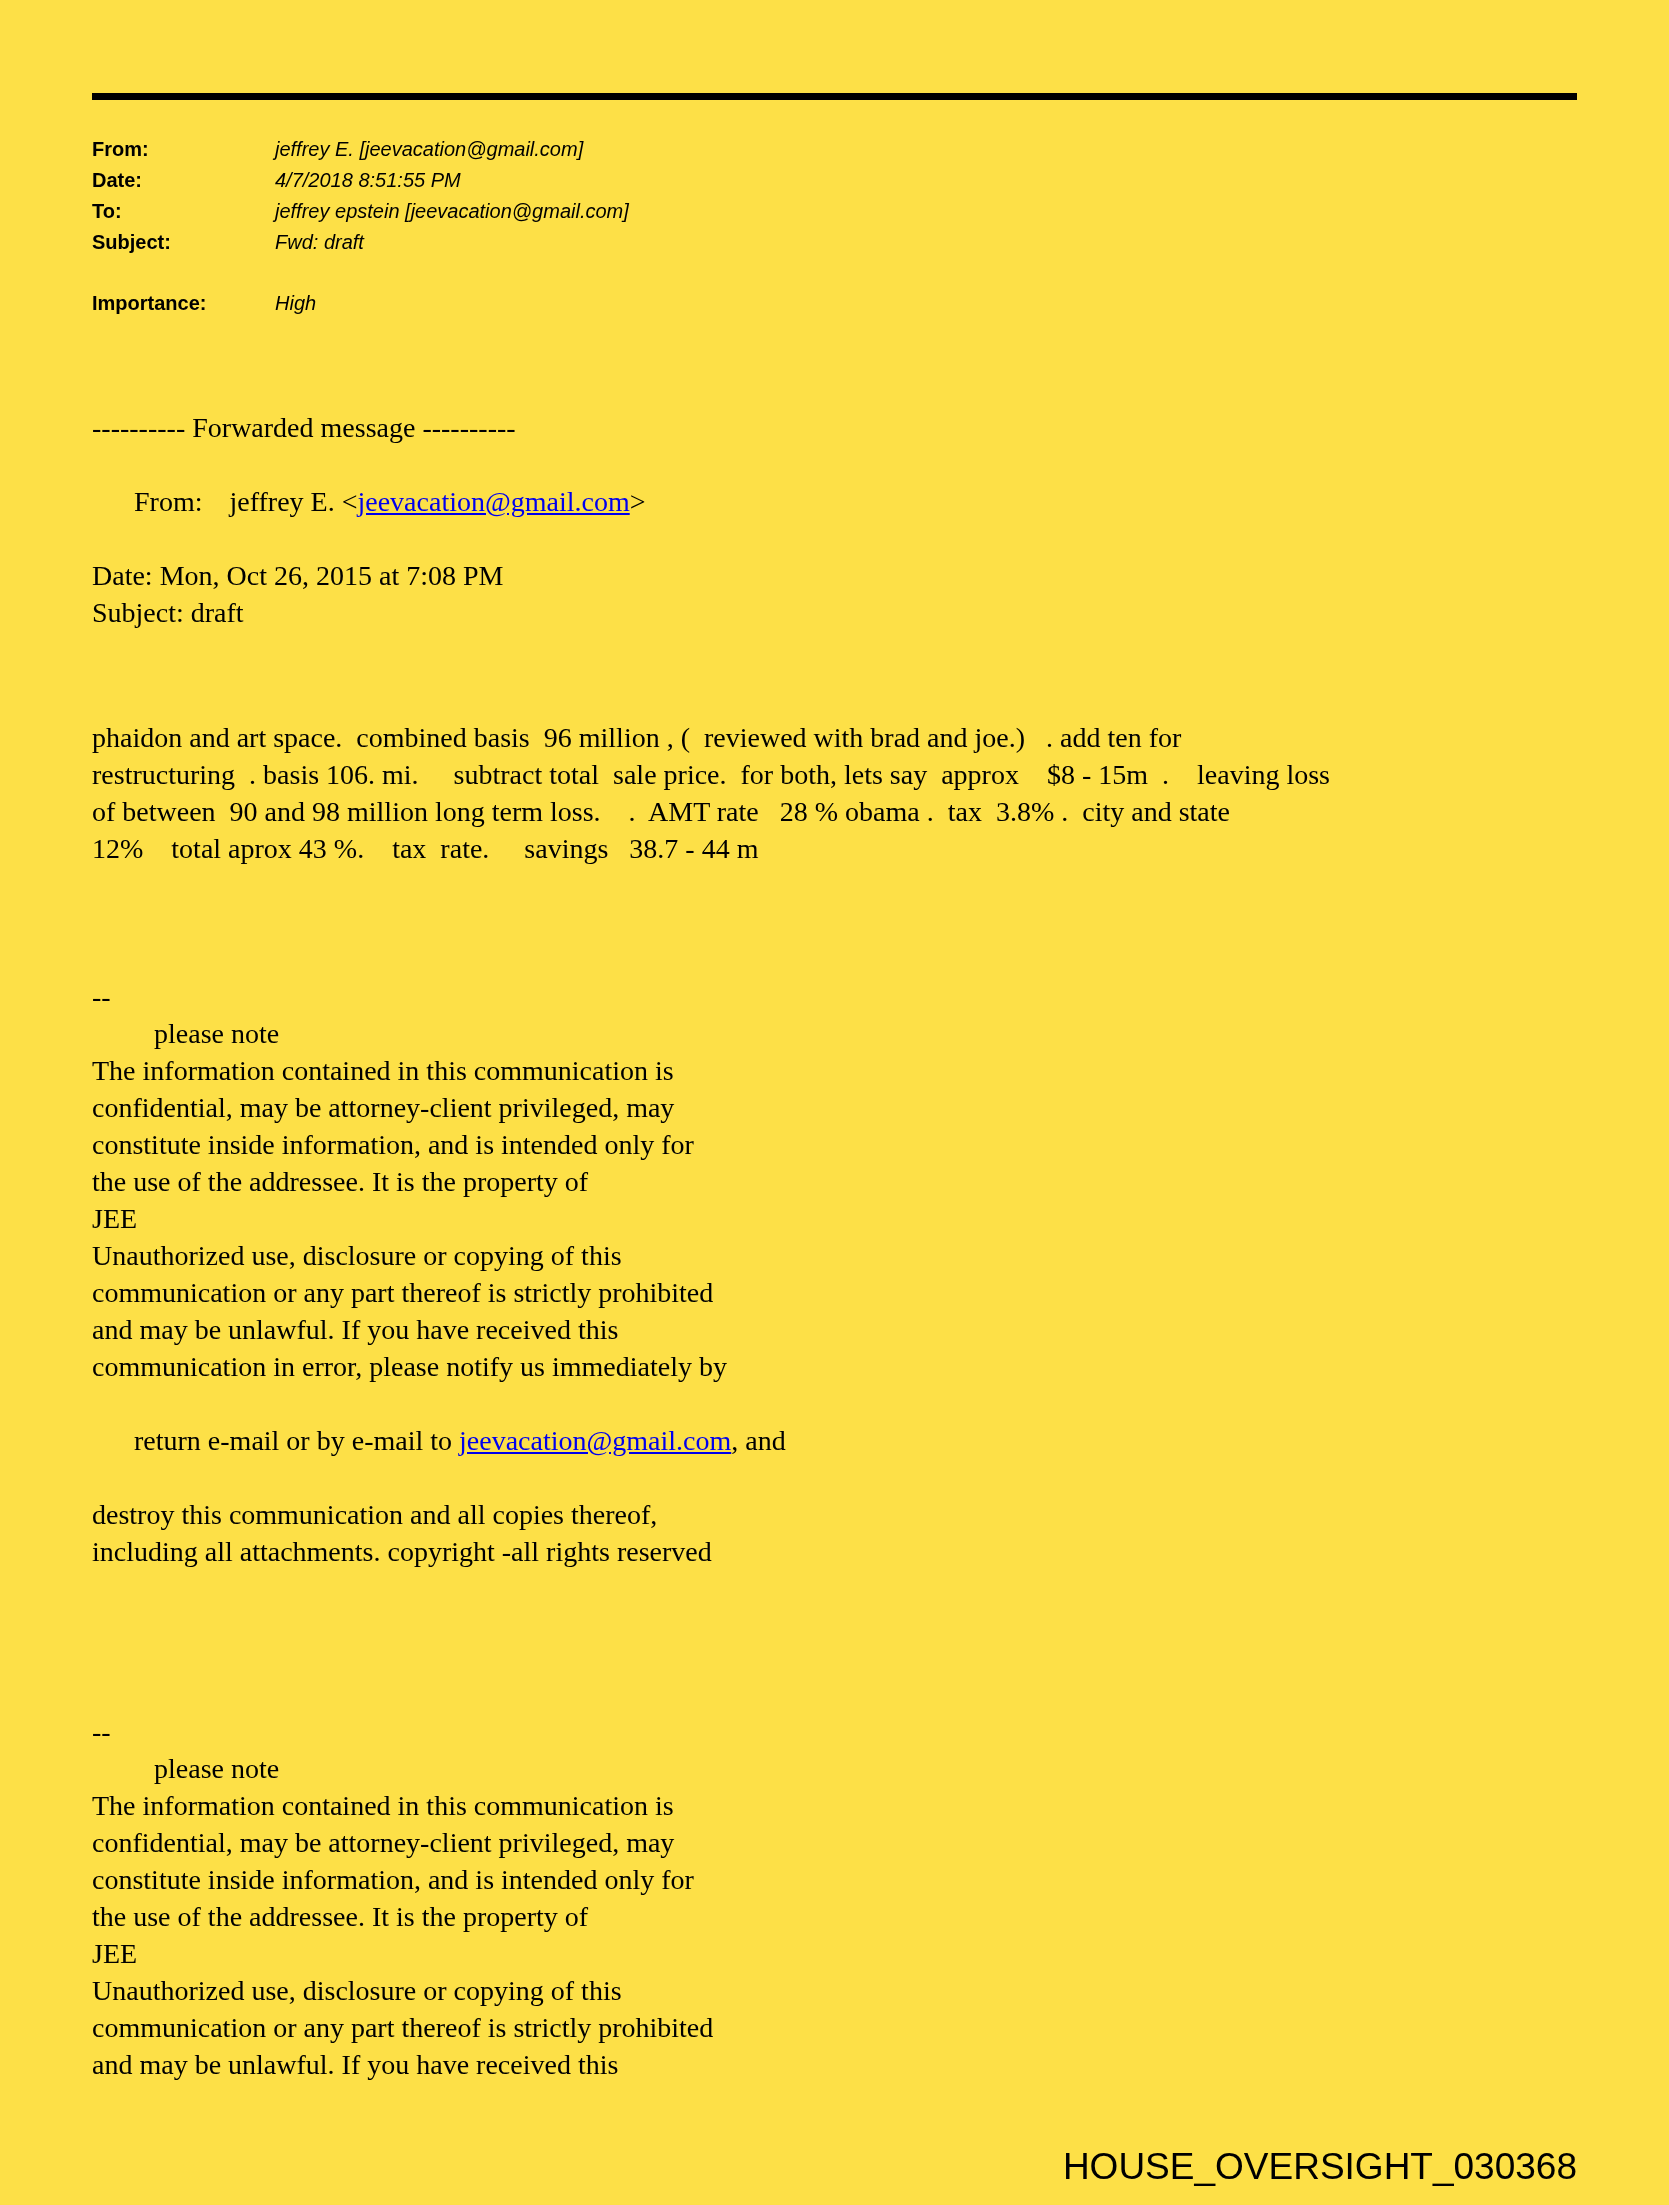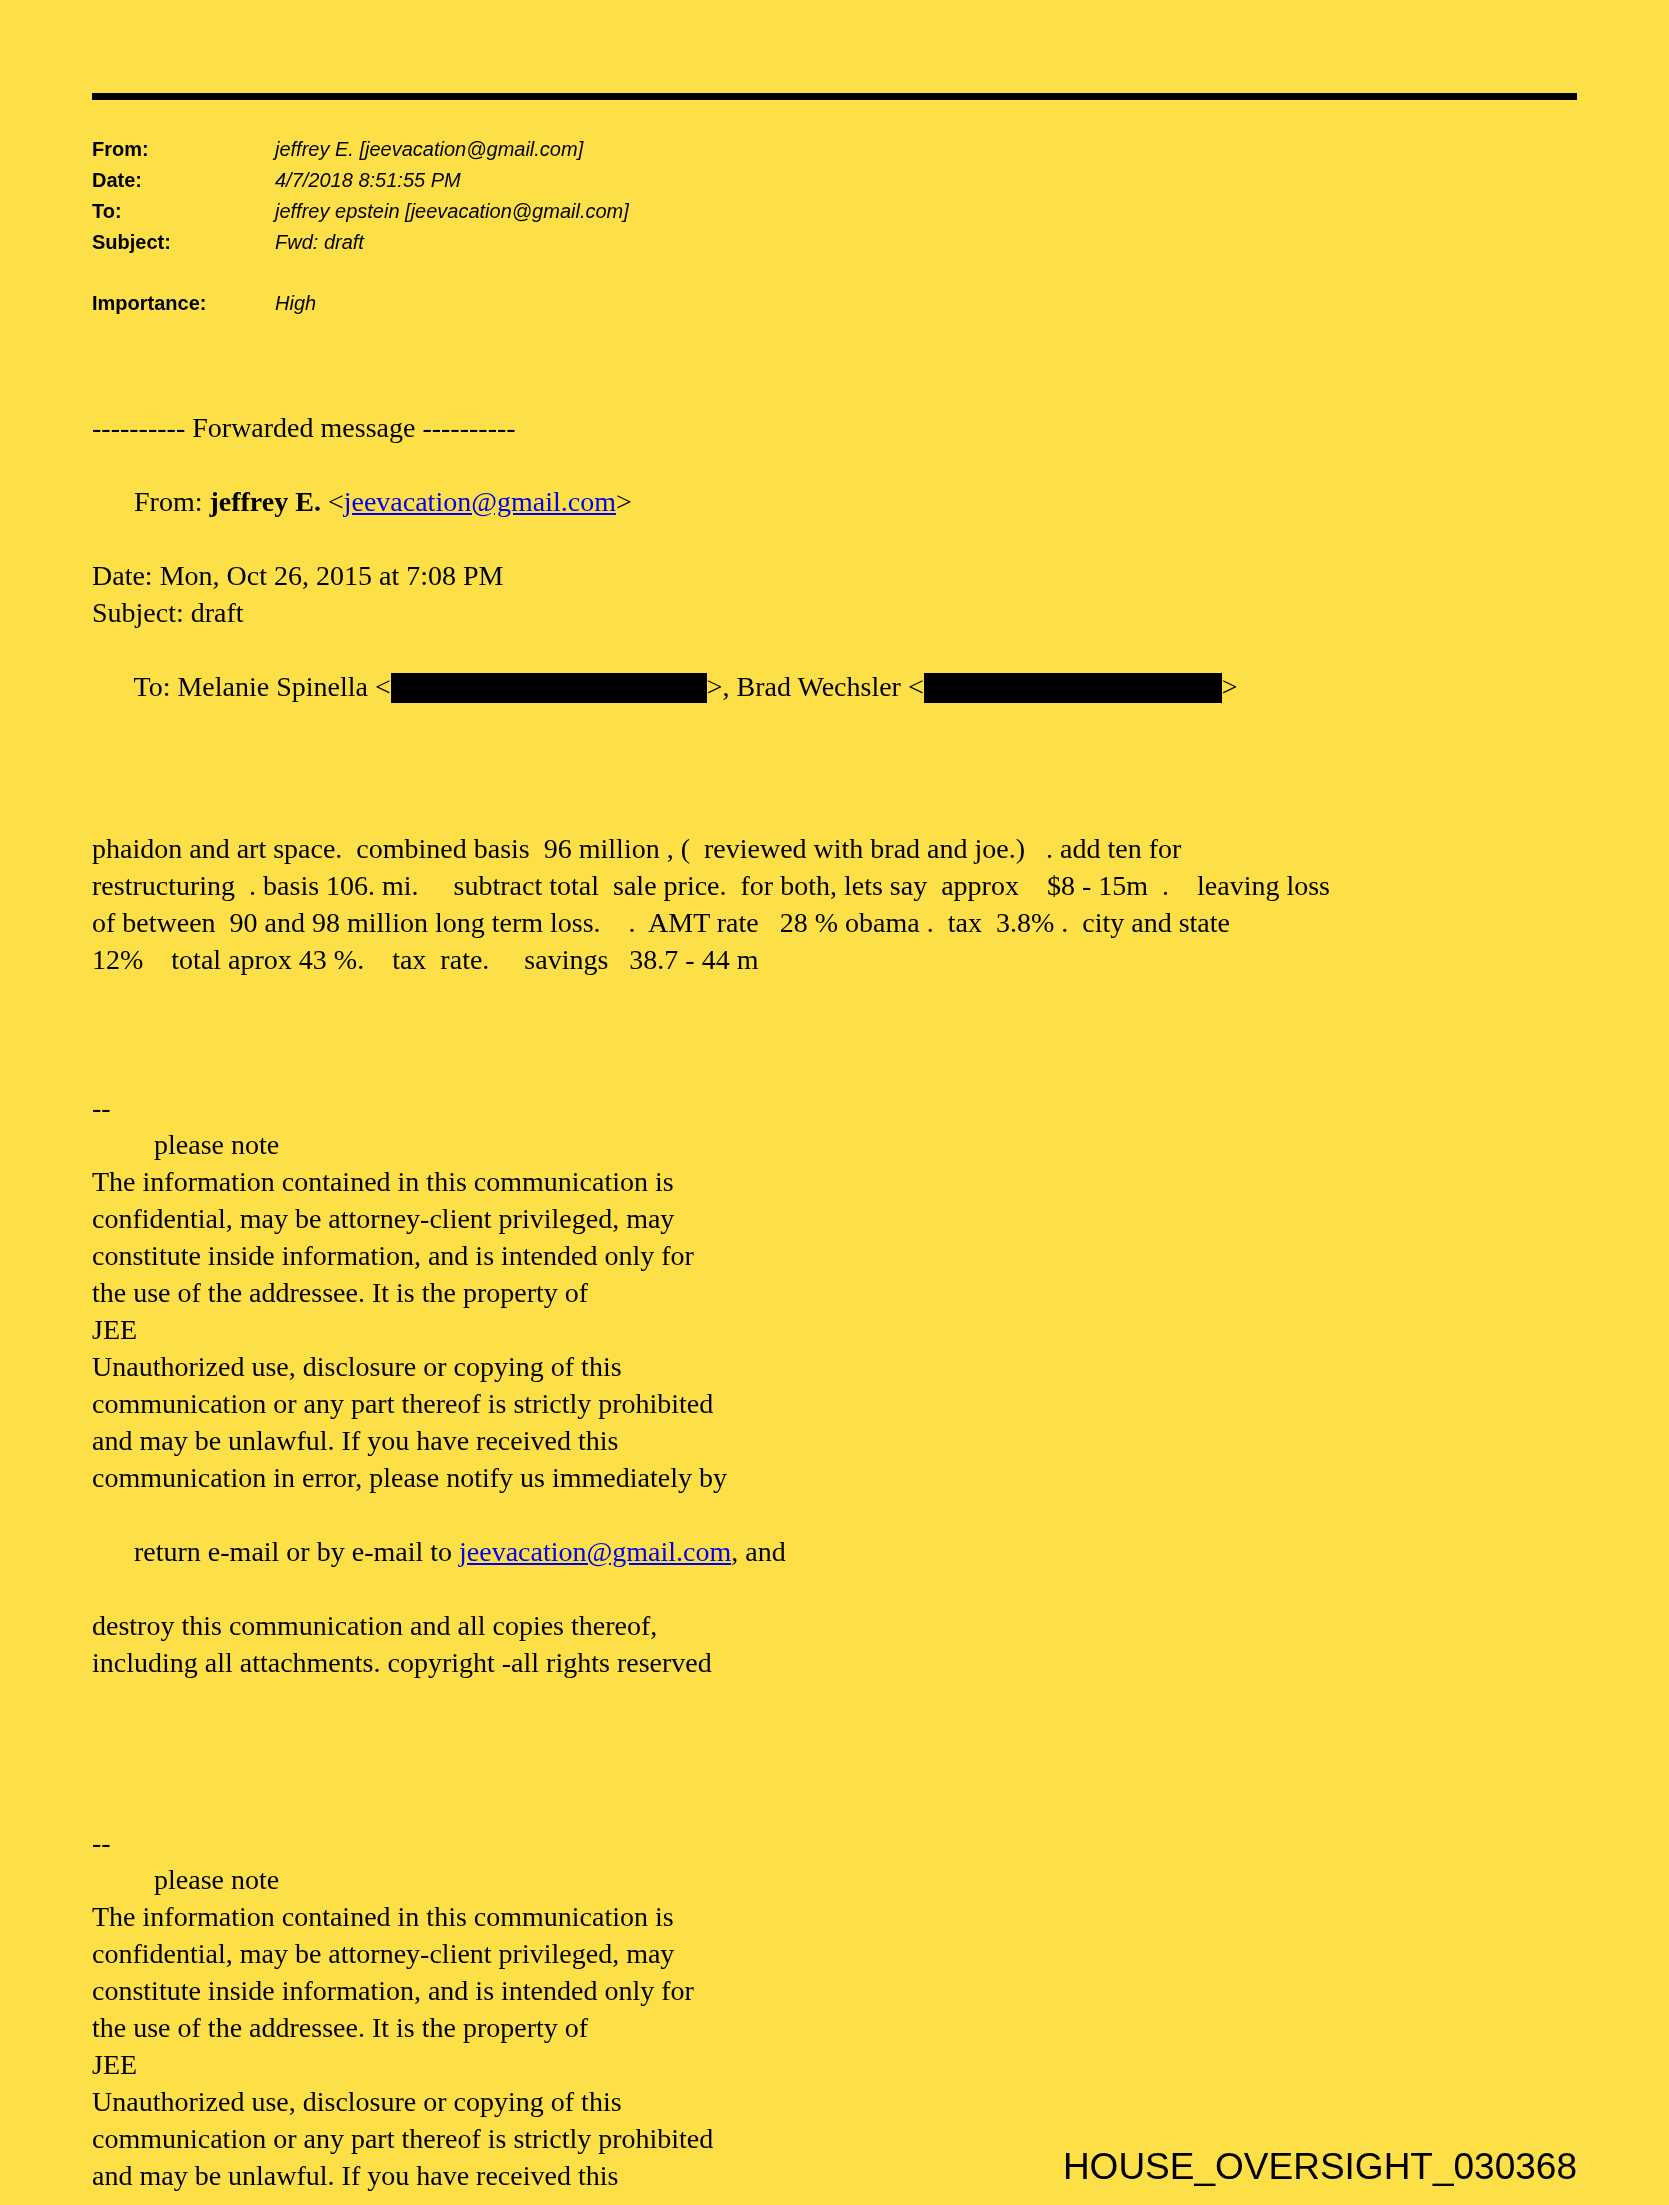--- a/index.html
+++ b/index.html
@@ -54,21 +54,21 @@
 
   .disclaimer { margin-top: 111px; }
   .disclaimer.second { margin-top: 143px; }
   .note-indent { padding-left: 62px; }
 
   .link {
     color: #0000EE;
     text-decoration: underline;
     cursor: pointer;
   }
-  b.from-name { font-weight: bold; }
+  b.from-name { font-weight: normal; margin-left: 20px; }
 
   .footer {
     position: absolute;
     right: 92px;
     bottom: 17px;
     font-family: Liberation Sans, sans-serif;
     font-size: 37px;
     color: #000000;
   }
 </style>
@@ -108,23 +108,20 @@
     </div>
   </div>
 
   <div class="fwd-header serif">
     <div class="pre-line">---------- Forwarded message ----------</div>
     <div class="pre-line">
       <span>From: </span><b class="from-name">jeffrey E.</b><span> &lt;</span><a class="link">jeevacation@gmail.com</a><span>&gt;</span>
     </div>
     <div class="pre-line">Date: Mon, Oct 26, 2015 at 7:08 PM</div>
     <div class="pre-line">Subject: draft</div>
-    <div class="pre-line">
-      <span>To: Melanie Spinella &lt;</span><span class="redaction redaction-1"></span><span>&gt;, Brad Wechsler &lt;</span><span class="redaction redaction-2"></span><span>&gt;</span>
-    </div>
   </div>
 
   <div class="body-para serif">
 
       <div class="pre-line">phaidon and art space.  combined basis  96 million , (  reviewed with brad and joe.)   . add ten for</div>
 
       <div class="pre-line">restructuring  . basis 106. mi.     subtract total  sale price.  for both, lets say  approx    $8 - 15m  .    leaving loss</div>
 
       <div class="pre-line">of between  90 and 98 million long term loss.    .  AMT rate   28 % obama .  tax  3.8% .  city and state</div>
 

